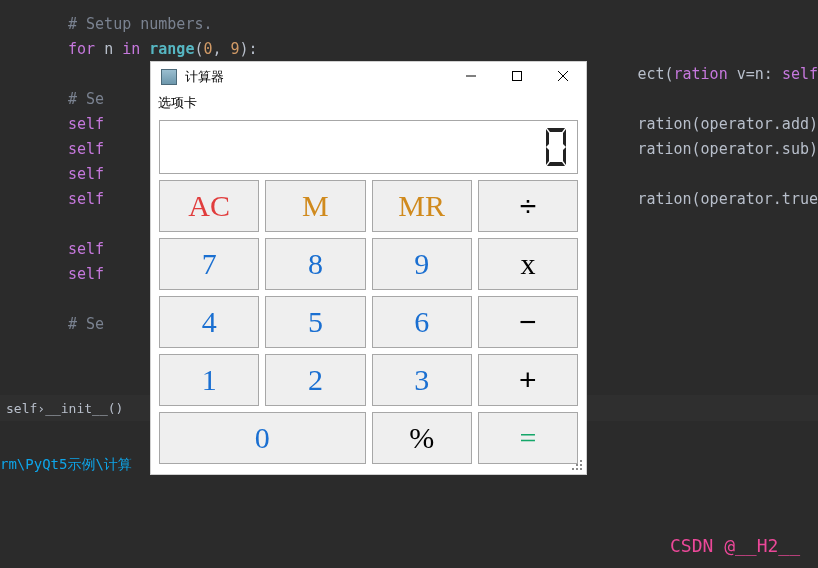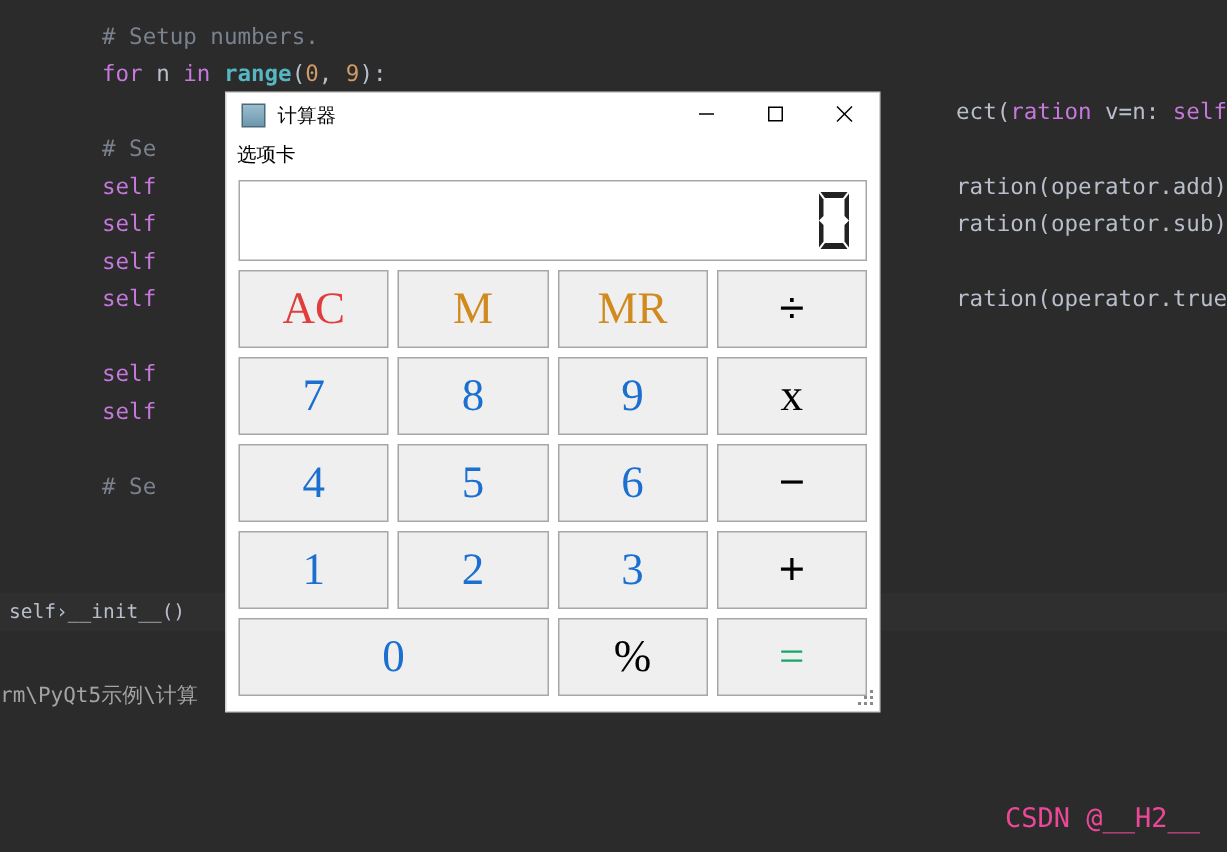--- a/index.html
+++ b/index.html
@@ -44,21 +44,21 @@
     display: flex;
     align-items: center;
     padding-left: 6px;
   }
   .terminal {
     position: absolute;
     left: 0; right: 0;
     top: 428px;
     height: 110px;
     background: #2b2b2b;
-    color: #a3a3a3;
+    color: #0ea5e9;
     padding-top: 24px;
   }
   .terminal-line {
     font-size: 14px;
     white-space: pre;
   }
   .watermark {
     position: absolute;
     right: 18px;
     bottom: 10px;

